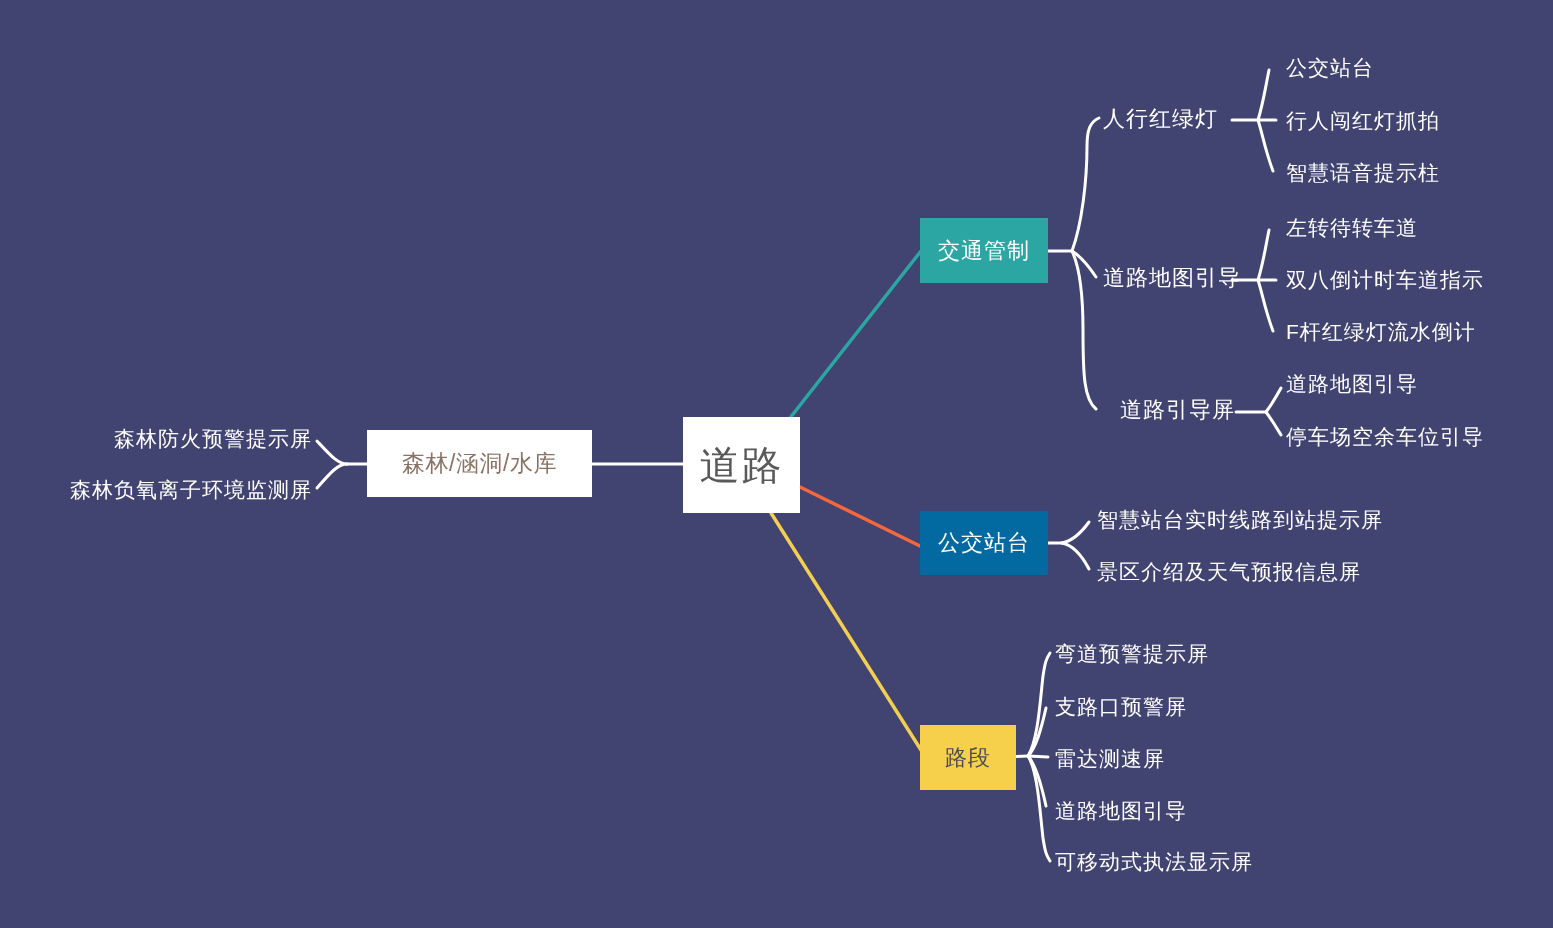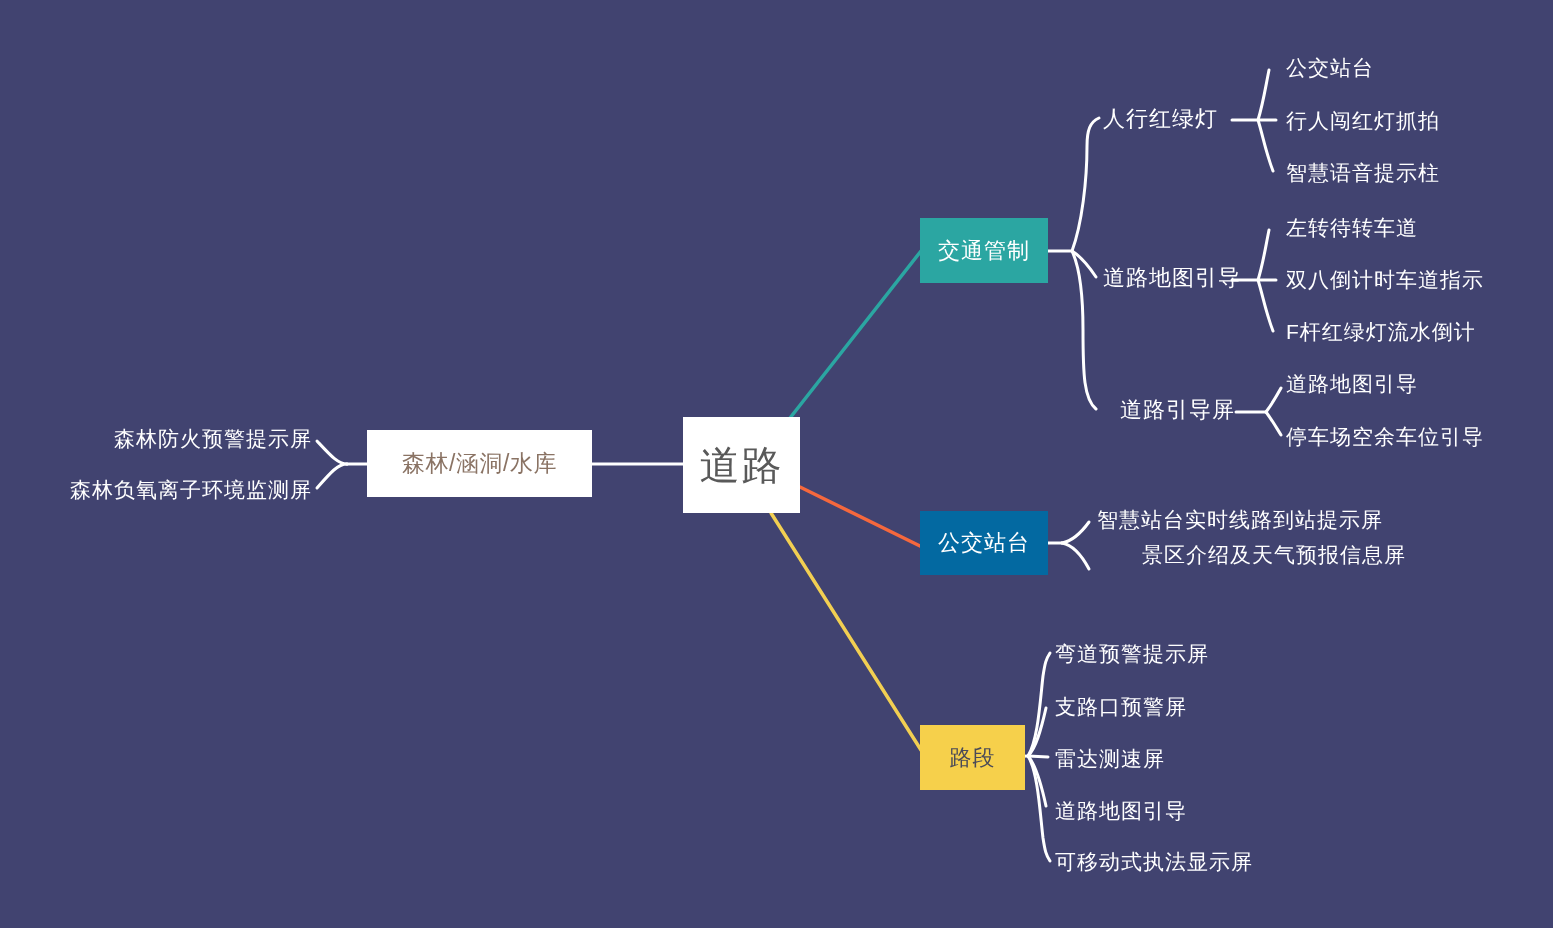--- a/index.html
+++ b/index.html
@@ -44,21 +44,21 @@
     left:920px;top:218px;width:128px;height:65px;
     background:#2ba6a2;color:#ffffff;
     font-size:22px;
   }
   .box-orange{
     left:920px;top:511px;width:128px;height:64px;
     background:#0369a1;color:#ffffff;
     font-size:22px;
   }
   .box-yellow{
-    left:920px;top:725px;width:105px;height:65px;
+    left:920px;top:725px;width:96px;height:65px;
     background:#f6d04b;color:#4a4a58;
     font-size:22px;
   }
   .txt{
     position:absolute;
     color:#ffffff;
     font-size:21px;
     letter-spacing:1px;
     white-space:nowrap;
     line-height:22px;
@@ -128,21 +128,21 @@
   <div class="txt" style="left:1286px;top:217px;">左转待转车道</div>
   <div class="txt" style="left:1286px;top:269px;">双八倒计时车道指示</div>
   <div class="txt" style="left:1286px;top:321px;">F杆红绿灯流水倒计</div>
 
   <div class="txt sub" style="left:1100px;top:399px;margin-left:20px;">道路引导屏</div>
   <div class="txt" style="left:1286px;top:373px;text-align:right;">道路地图引导</div>
   <div class="txt" style="left:1286px;top:426px;">停车场空余车位引导</div>
 
   <div class="node-box box-orange">公交站台</div>
   <div class="txt" style="left:1097px;top:509px;">智慧站台实时线路到站提示屏</div>
-  <div class="txt" style="left:1097px;top:544px;margin-left:45px;">景区介绍及天气预报信息屏</div>
+  <div class="txt" style="left:1097px;top:561px;">景区介绍及天气预报信息屏</div>
 
   <div class="node-box box-yellow">路段</div>
   <div class="txt" style="left:1055px;top:643px;">弯道预警提示屏</div>
   <div class="txt" style="left:1055px;top:696px;">支路口预警屏</div>
   <div class="txt" style="left:1055px;top:748px;">雷达测速屏</div>
   <div class="txt" style="left:1055px;top:800px;">道路地图引导</div>
   <div class="txt" style="left:1055px;top:851px;">可移动式执法显示屏</div>
 
 </div>
 

